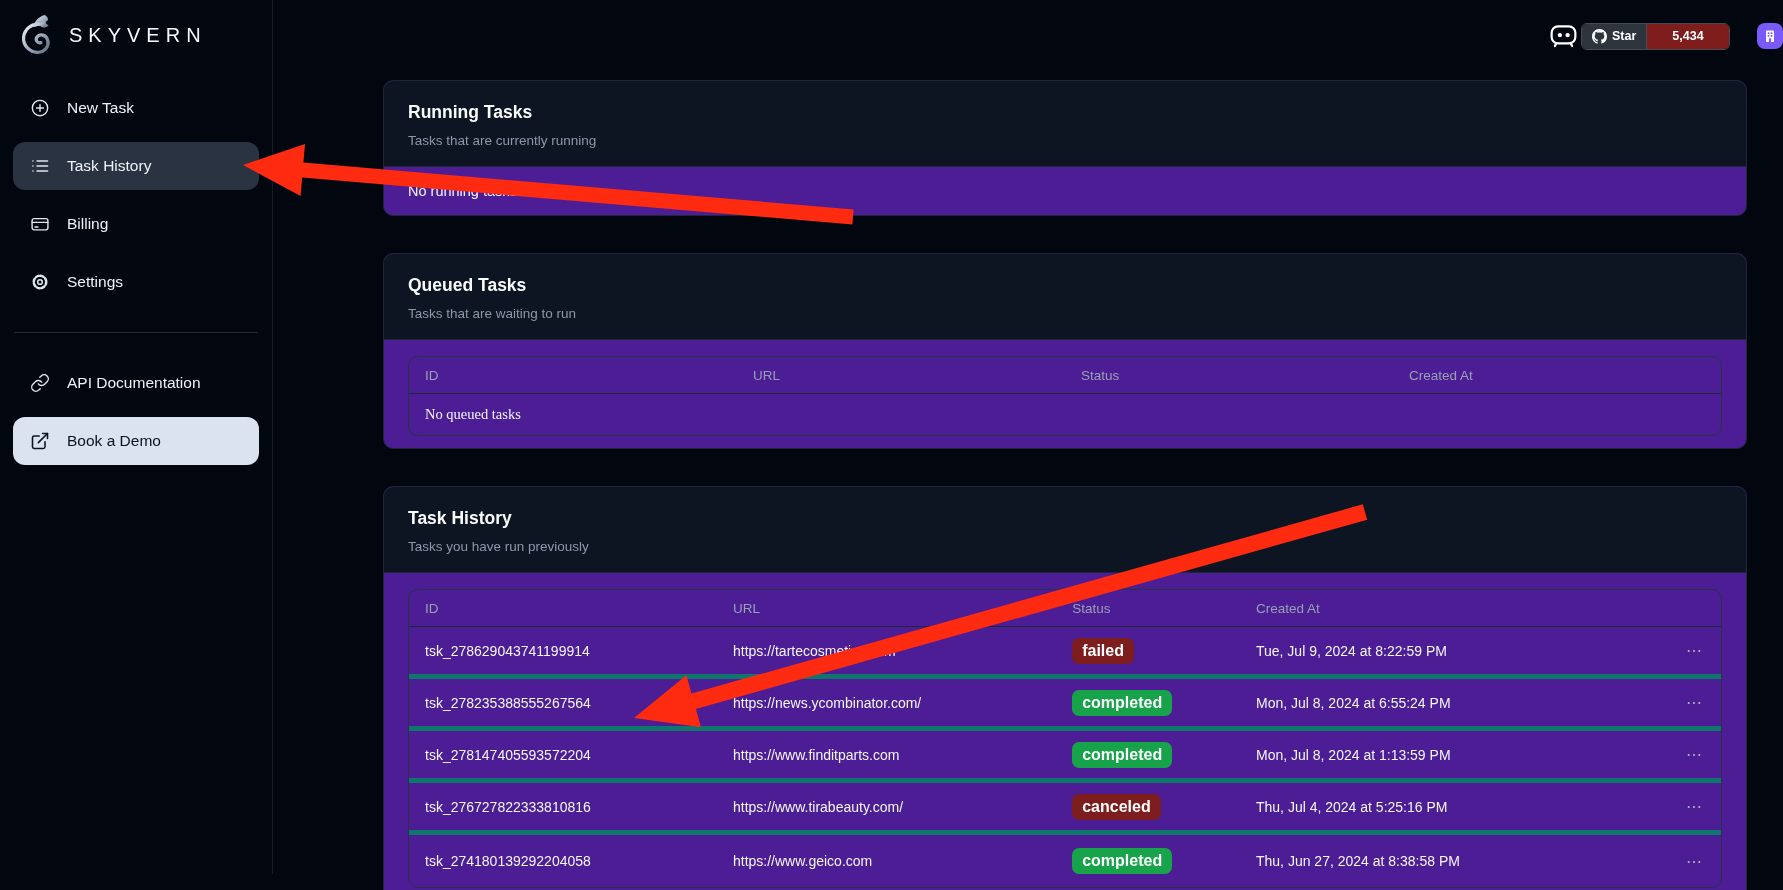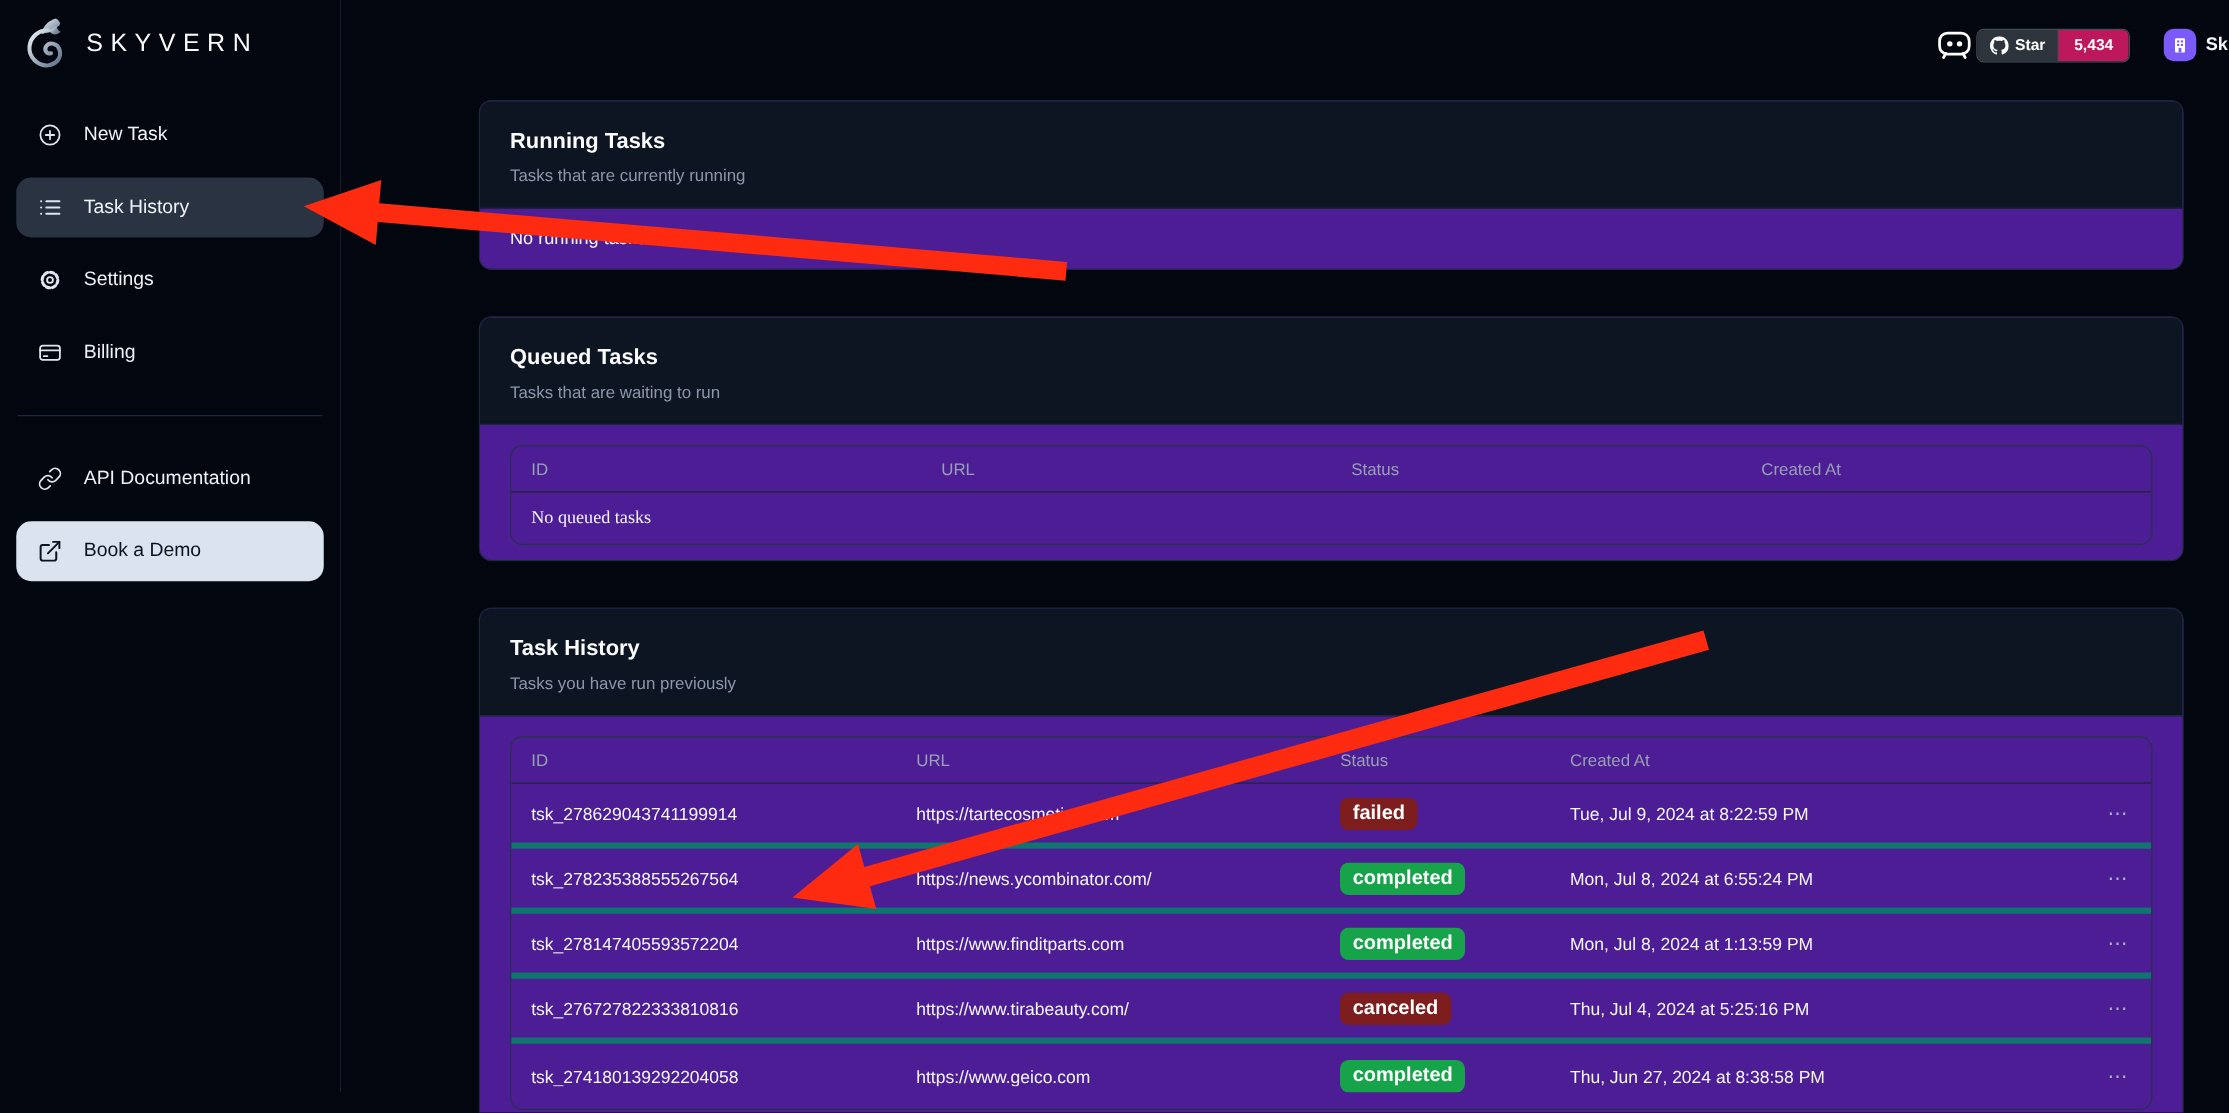--- a/index.html
+++ b/index.html
@@ -36,21 +36,21 @@
   .discord { width:31px; height:26px; cursor:pointer; flex:0 0 auto; }
   .gh-widget {
     display:flex; align-items:stretch; height:27px; margin-left:2px;
     border:1px solid #454c56; border-radius:6px; overflow:hidden; cursor:pointer; flex:0 0 auto;
   }
   .gh-star {
     display:flex; align-items:center; gap:5px; padding:0 10px;
     background:#2e343c; font-size:12.5px; font-weight:700; color:#fff;
   }
   .gh-count {
-    display:flex; align-items:center; padding:0 12px; background:#be185d;
+    display:flex; align-items:center; padding:0 25px; background:#7f1d1d;
     border-left:1px solid #454c56; font-size:12.5px; font-weight:700; color:#fff;text-align:right;
   }
   .avatar {
     width:26px; height:26px; border-radius:8px; background:#7a5af8; margin-left:27px;
     display:flex; align-items:center; justify-content:center; cursor:pointer; flex:0 0 auto;
   }
   .user-name { margin-left:8px; font-size:14.5px; font-weight:600; white-space:nowrap; }
 
   
   .main {
@@ -119,34 +119,34 @@
 
     <div class="nav-item active">
       <svg class="icon-20" viewBox="0 0 24 24" fill="none" stroke="#dfe6ef" stroke-width="2" stroke-linecap="round">
         <path d="M8.5 6h12.5M8.5 12h12.5M8.5 18h12.5"></path>
         <path d="M3.5 6h.01M3.5 12h.01M3.5 18h.01"></path>
       </svg>
       <span>Task History</span>
     </div>
 
     <div class="nav-item">
-      <svg class="icon-20" viewBox="0 0 24 24" fill="none" stroke="#dfe6ef" stroke-linecap="round">
-        <circle cx="12" cy="12" r="7.5" stroke-width="3" stroke-dasharray="3.4 2.49"></circle>
-        <circle cx="12" cy="12" r="2.8" stroke-width="1.8"></circle>
-      </svg>
-      <span>Settings</span>
-    </div>
-
-    <div class="nav-item">
       <svg class="icon-20" viewBox="0 0 24 24" fill="none" stroke="#dfe6ef" stroke-width="1.7" stroke-linecap="round">
         <rect x="2.5" y="5.5" width="19" height="13.5" rx="2.5"></rect>
         <path d="M2.5 10h19"></path>
           <path d="M6 15.5h3.5"></path>
       </svg>
       <span>Billing</span>
+    </div>
+
+    <div class="nav-item">
+      <svg class="icon-20" viewBox="0 0 24 24" fill="none" stroke="#dfe6ef" stroke-linecap="round">
+        <circle cx="12" cy="12" r="7.5" stroke-width="3" stroke-dasharray="3.4 2.49"></circle>
+        <circle cx="12" cy="12" r="2.8" stroke-width="1.8"></circle>
+      </svg>
+      <span>Settings</span>
     </div>
 
     <div class="nav-divider"></div>
 
     <div class="nav-item">
       <svg class="icon-20" viewBox="0 0 24 24" fill="none" stroke="#dfe6ef" stroke-width="1.7" stroke-linecap="round" stroke-linejoin="round">
         <path d="M10 13a5 5 0 0 0 7.54.54l3-3a5 5 0 0 0-7.07-7.07l-1.72 1.71"></path>
         <path d="M14 11a5 5 0 0 0-7.54-.54l-3 3a5 5 0 0 0 7.07 7.07l1.71-1.71"></path>
       </svg>
       <span>API Documentation</span>

